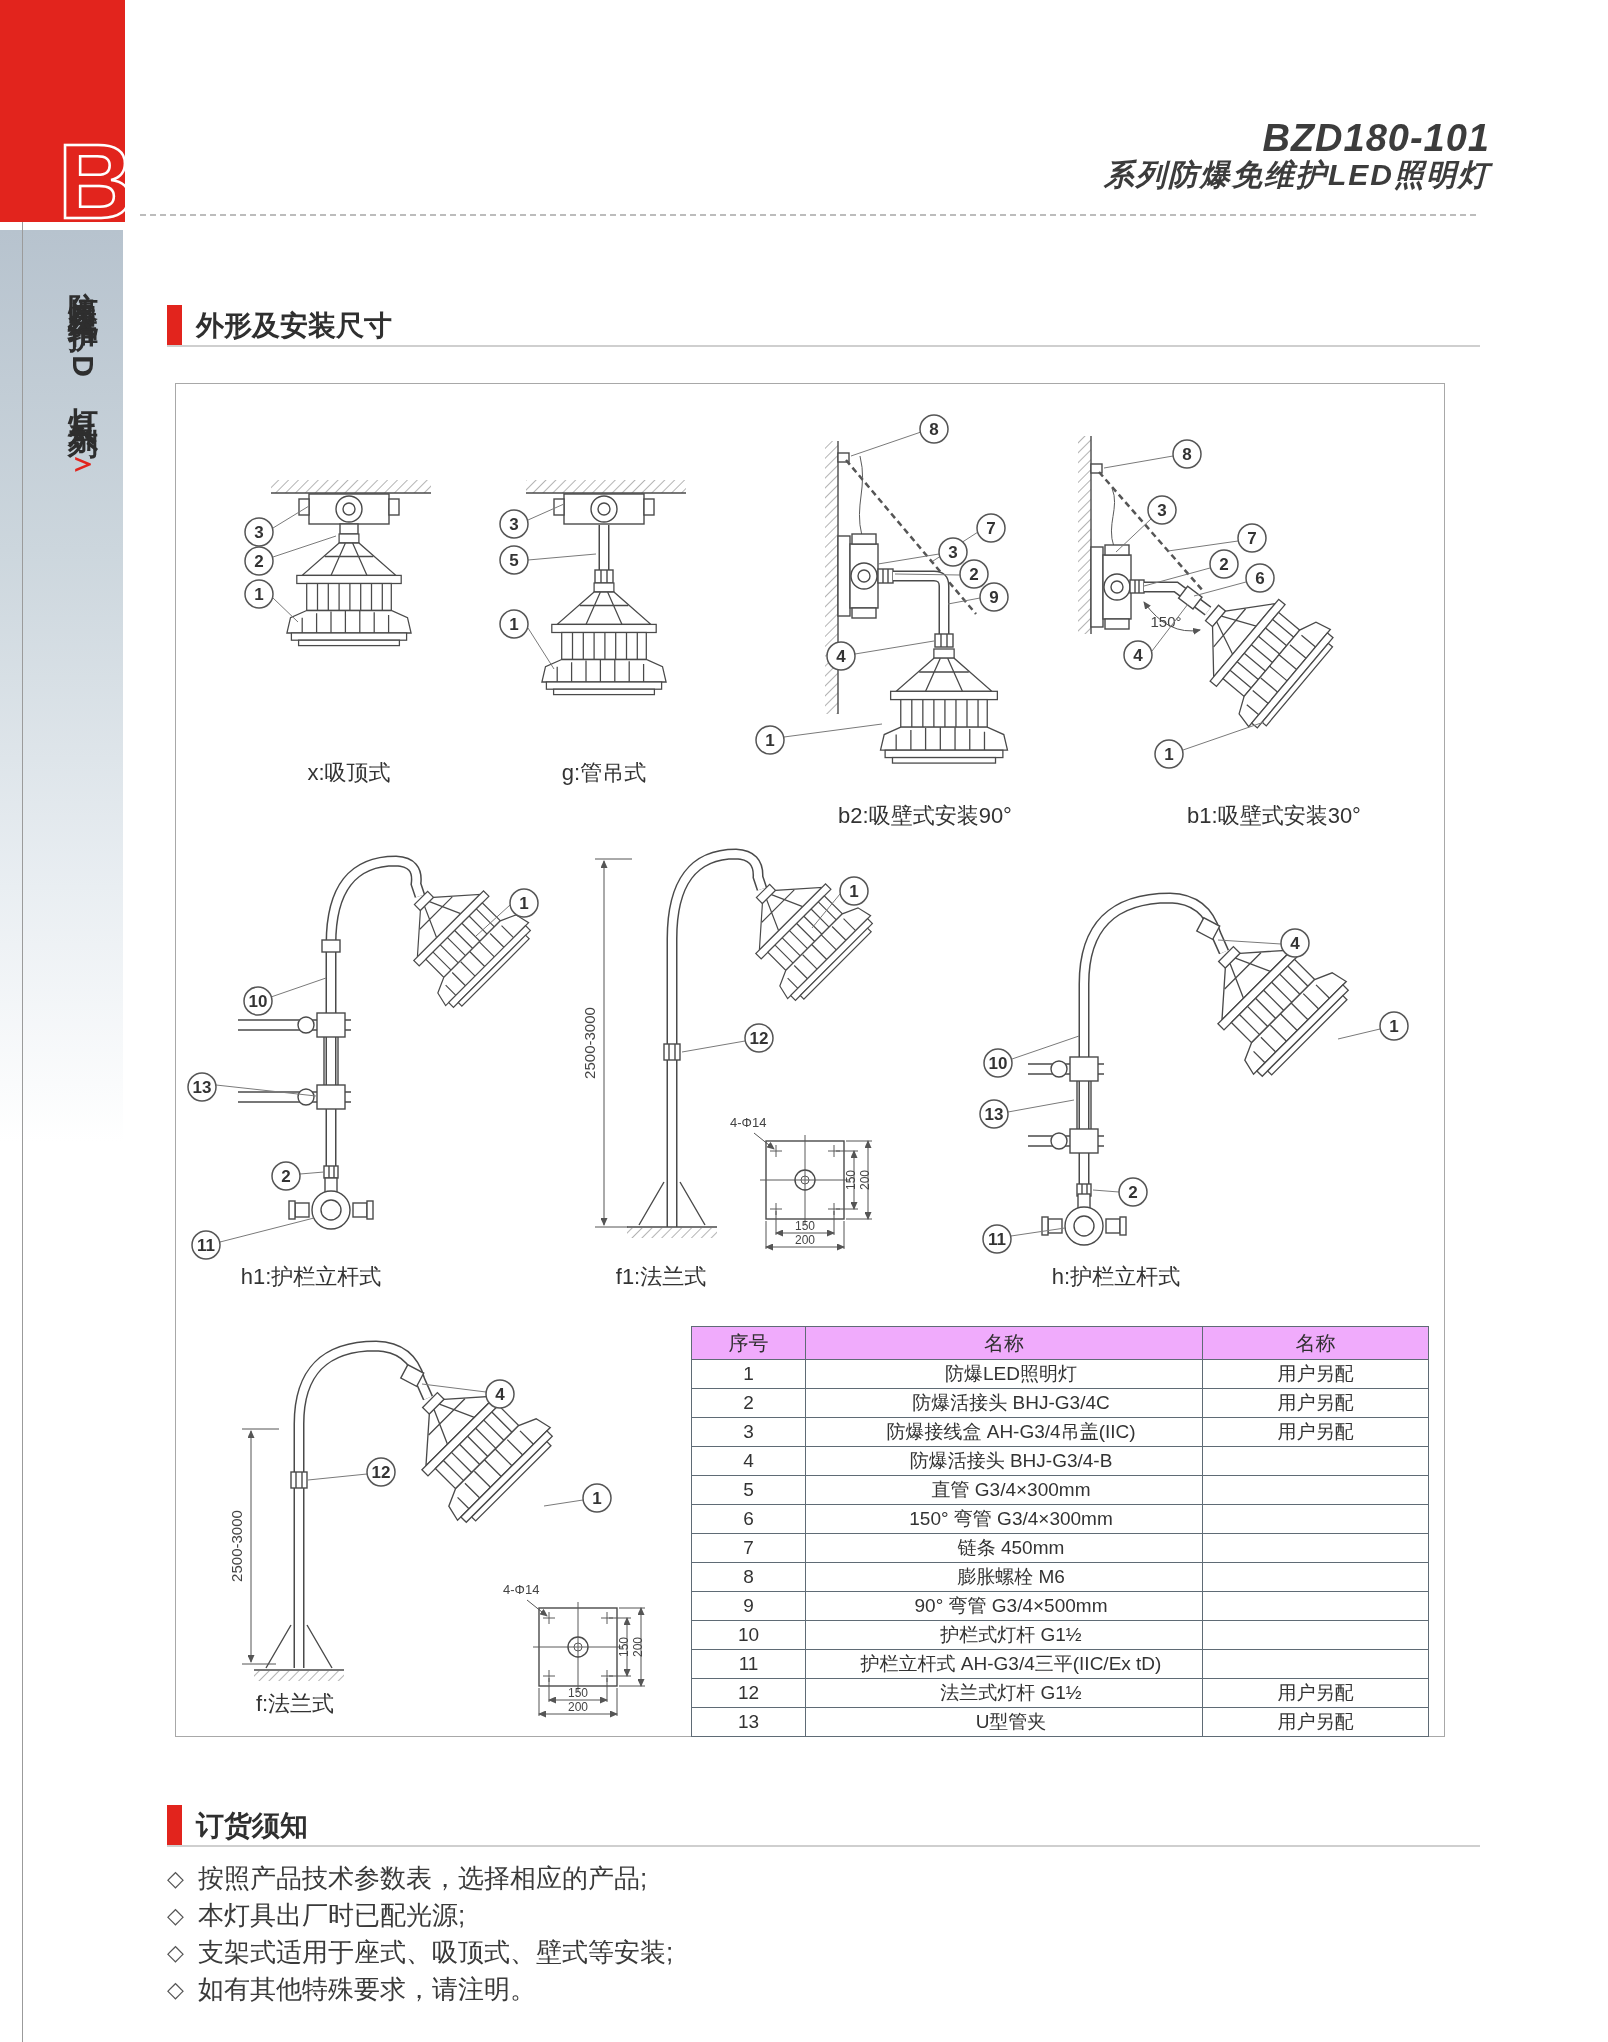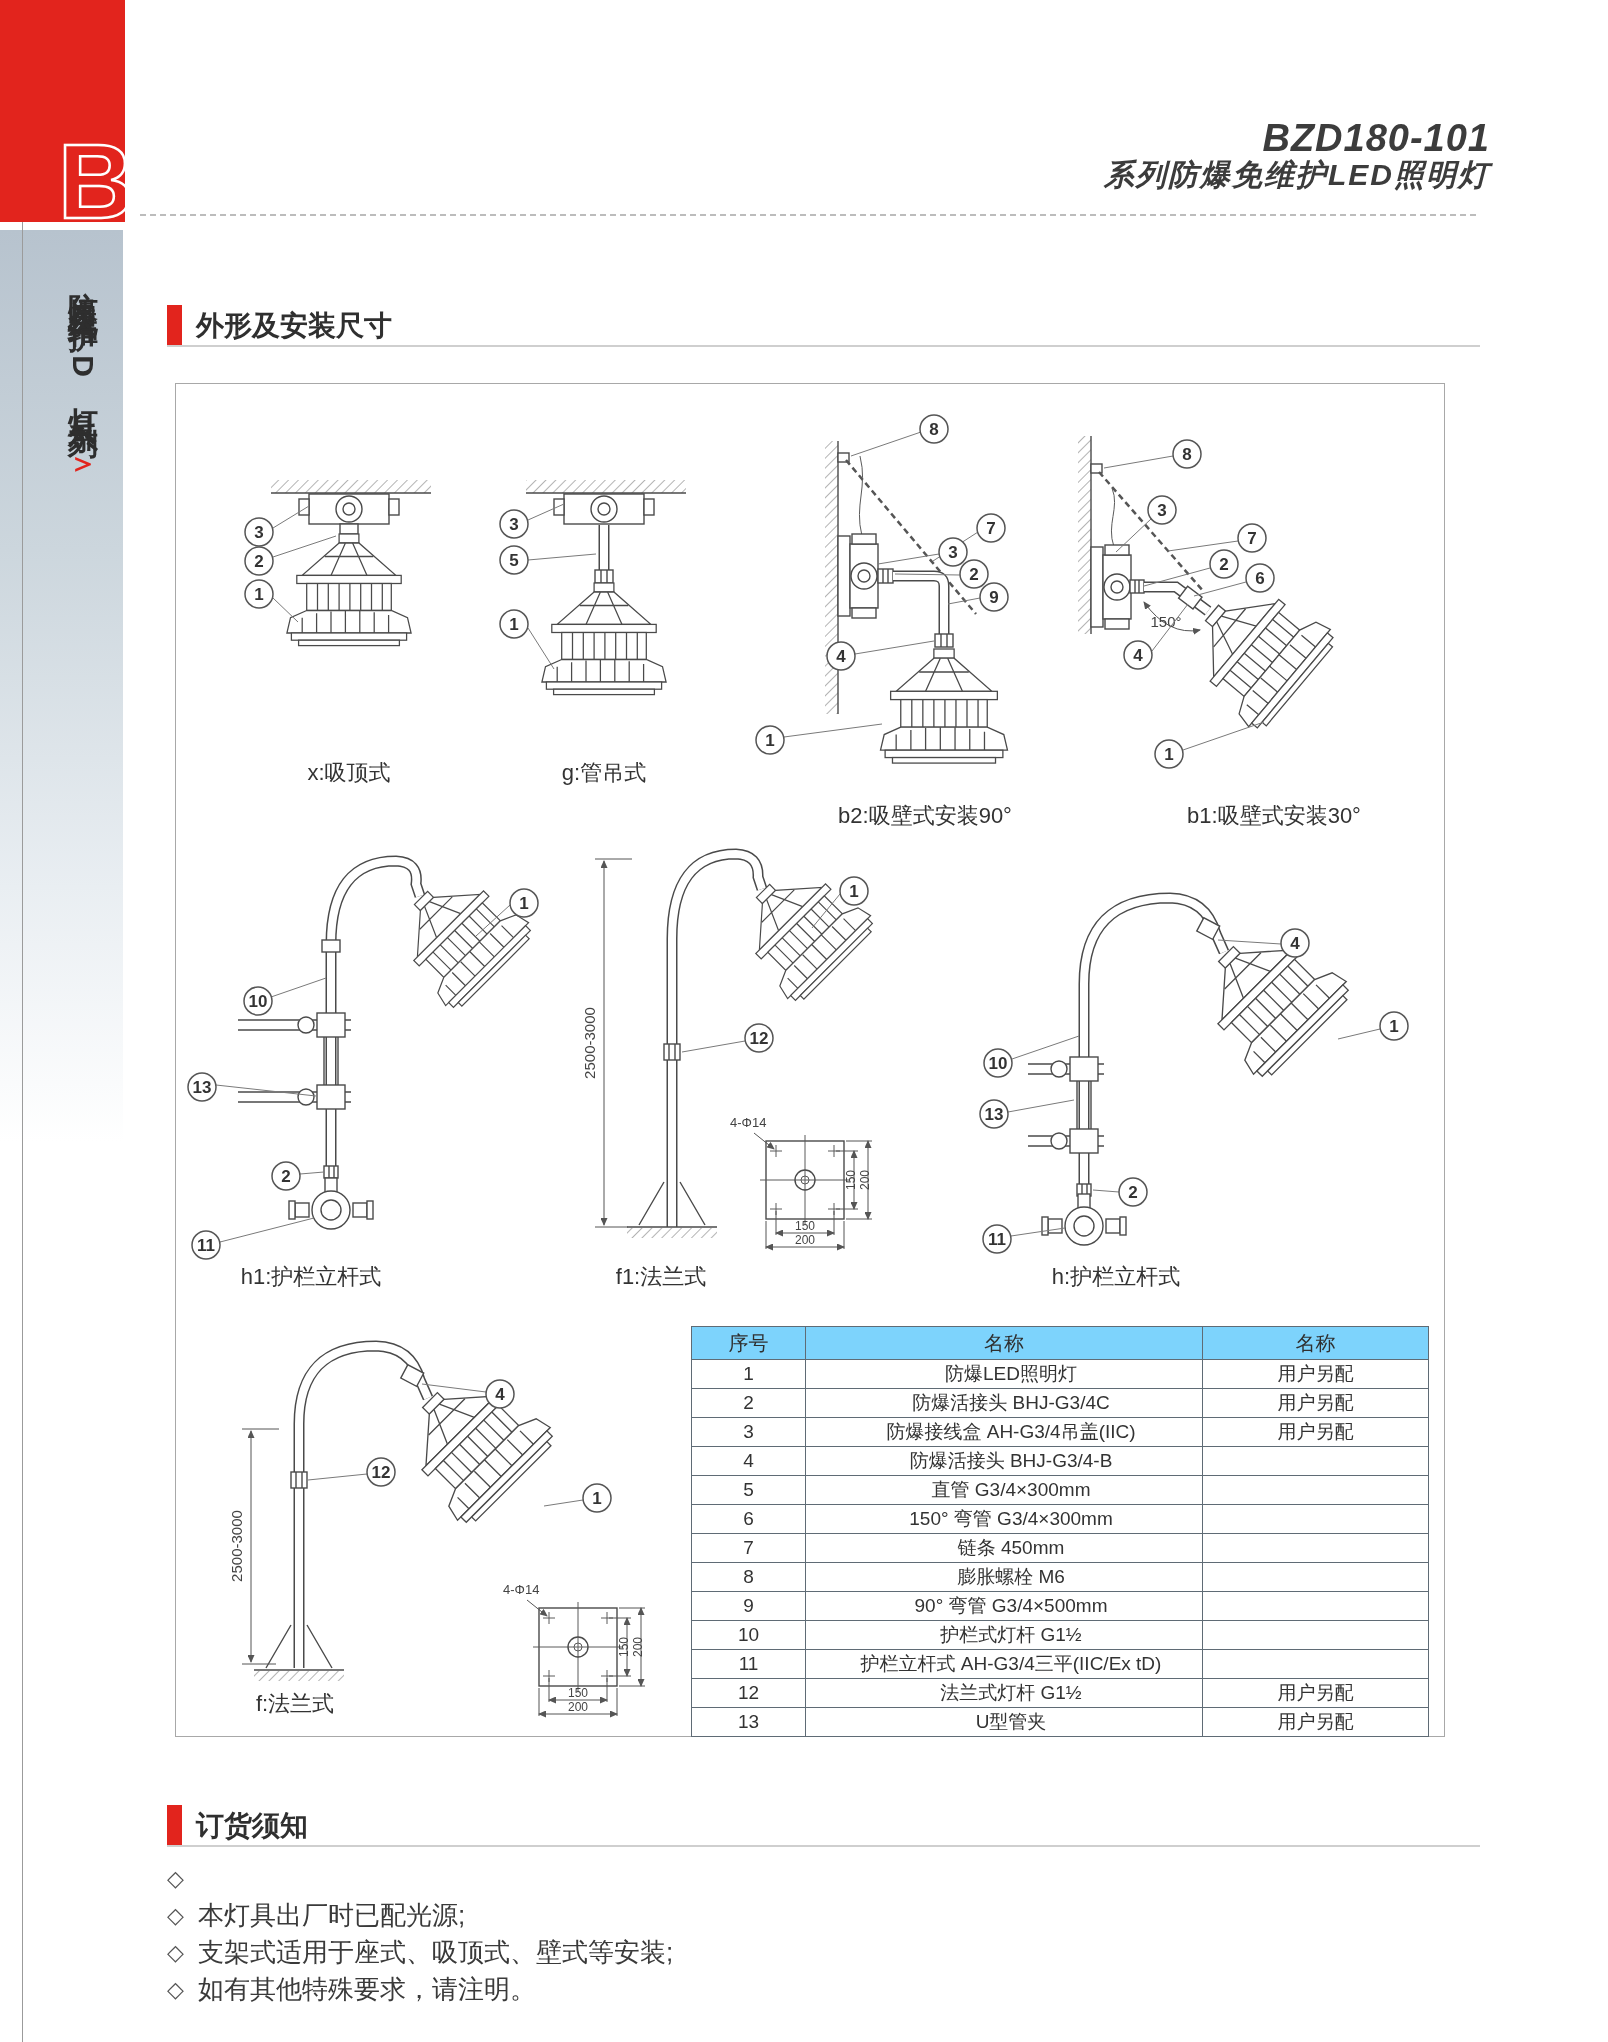--- a/index.html
+++ b/index.html
@@ -44,21 +44,21 @@
   .cot{font-size:17px;font-weight:bold;fill:#333;text-anchor:middle;}
   .cap{font-size:22px;fill:#333;text-anchor:middle;}
   .dimt{font-size:15px;fill:#444;text-anchor:middle;}
   .dims{font-size:12px;fill:#444;text-anchor:middle;}
   .dimsl{font-size:13px;fill:#444;text-anchor:start;}
   .dimln{stroke:#555;stroke-width:1;fill:none;}
 
   
   .parts{position:absolute;left:515px;top:942px;border-collapse:collapse;table-layout:fixed;background:#fff;}
   .parts th,.parts td{border:1px solid #5f6b75;}
-  .parts th{background:#7dd3fc;height:30px;font-size:20px;font-weight:normal;color:#2f2f2f;text-align:center;}
+  .parts th{background:#f0abfc;height:30px;font-size:20px;font-weight:normal;color:#2f2f2f;text-align:center;}
   .parts td{height:28px;font-size:19px;color:#333;padding:0;}
   .parts td.no,.parts td.note{text-align:center;}
   .parts td.name{text-align:center;padding-left:14px;}
 
   
   .notes{position:absolute;left:167px;top:1860px;color:#3a3a3a;font-size:26px;}
   .notes .row{display:flex;align-items:center;gap:14px;height:37px;}
   .notes .dia{font-size:22px;color:#555;}
 </style>
 </head>
@@ -501,20 +501,21 @@
   </div>
 
   <div class="sec" id="sec2">
     <div class="bar"></div>
     <div class="t">订货须知</div>
   </div>
 
   <div class="notes">
     <div class="row">
       <span class="dia">◇</span>
+      <span>按照产品技术参数表，选择相应的产品;</span>
     </div>
     <div class="row">
       <span class="dia">◇</span>
       <span>本灯具出厂时已配光源;</span>
     </div>
     <div class="row">
       <span class="dia">◇</span>
       <span>支架式适用于座式、吸顶式、壁式等安装;</span>
     </div>
     <div class="row">

